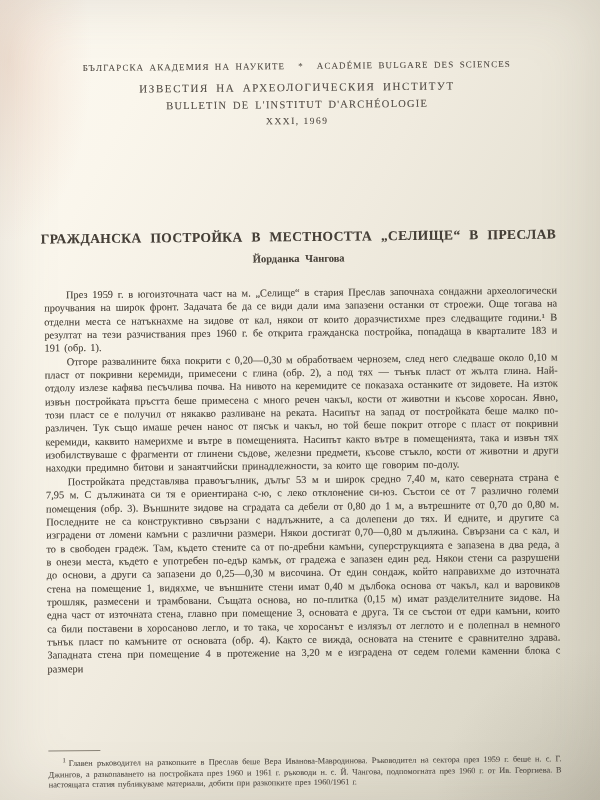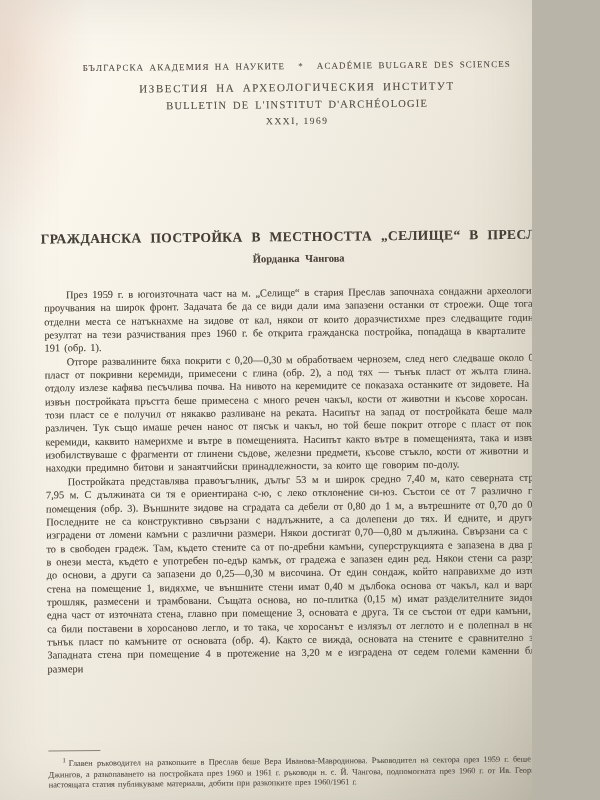--- a/index.html
+++ b/index.html
@@ -2,21 +2,21 @@
 <html><head>
 <meta charset="utf-8">
 <style>
   html, body { margin: 0; padding: 0; }
   body {
     width: 600px; height: 800px; overflow: hidden;
     background: #b8b4a8;
     font-family: "Liberation Serif", "DejaVu Serif", serif;
   }
   .page {
-    position: relative; width: 532px; height: 800px; overflow: hidden;
+    position: relative; width: 600px; height: 800px; overflow: hidden;
     background:
       radial-gradient(120px 260px at 8px 60px, rgba(225,178,152,0.30), rgba(225,178,152,0) 70%),
       radial-gradient(220px 200px at 100% 100%, rgba(150,146,130,0.28), rgba(150,146,130,0) 75%),
       linear-gradient(118deg, #fcf9f2 0%, #faf6ec 18%, #f0ebdf 46%, #e0dccd 78%, #d5d1c2 100%);
   }
   .vignette {
     position: absolute; inset: 0; pointer-events: none; z-index: 5;
     box-shadow: inset 0 0 60px rgba(120,112,95,0.18);
   }
   .content {

